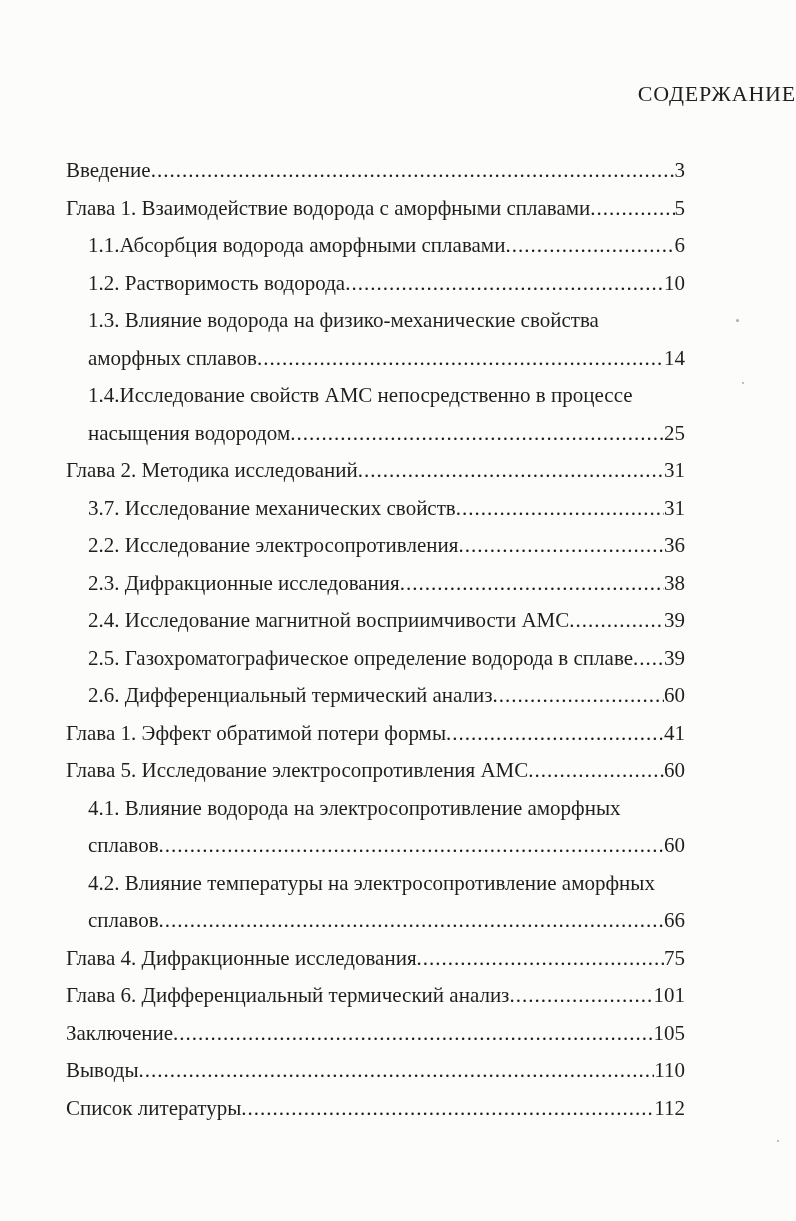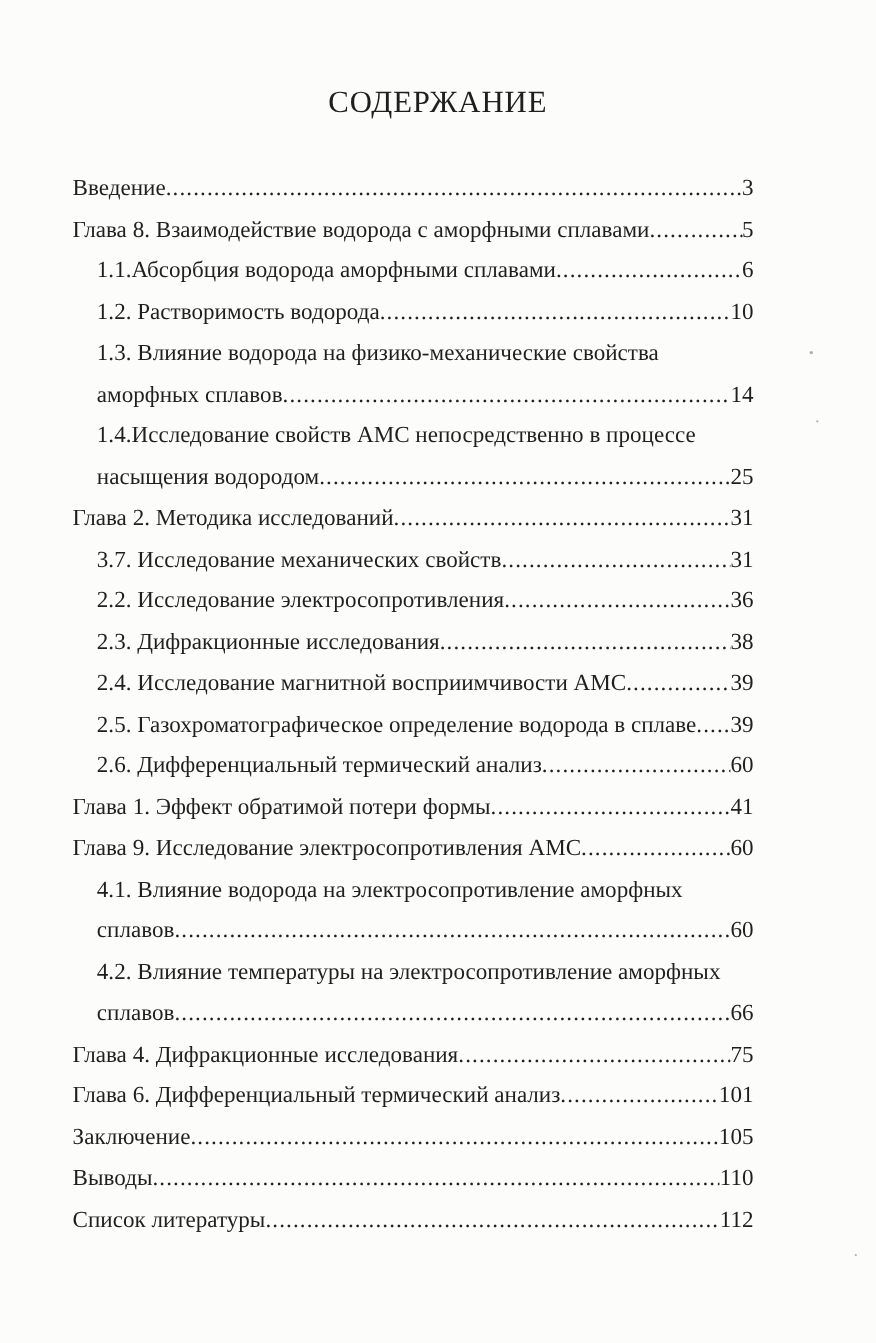--- a/index.html
+++ b/index.html
@@ -17,24 +17,24 @@
     overflow: hidden;
     position: relative;
   }
   .page {
     position: relative;
     width: 796px;
     height: 1221px;
   }
   .doc-title {
     margin: 82px 0 0 0;
-    font-size: 28px;
+    font-size: 22px;
     line-height: 24px;
     font-weight: normal;
-    text-align: center;
+    text-align: right;
     letter-spacing: 0.8px;
     color: var(--ink);
   }
   .toc {
     margin: 46px 111px 0 66px; 
     font-size: 21px;
   }
   .entry { width: 100%; }
   .entry .line {
     display: flex;
@@ -76,21 +76,21 @@
   <div class="toc" id="toc-list">
       <div class="entry level-chapter">
     <div class="line">
       <span class="label">Введение</span>
       <span class="dots">........................................................................................................................................................................................................</span>
       <span class="pageno">3</span>
     </div>
   </div>
       <div class="entry level-chapter">
     <div class="line">
-      <span class="label">Глава 8. Взаимодействие водорода с аморфными сплавами</span>
+      <span class="label">Глава 1. Взаимодействие водорода с аморфными сплавами</span>
       <span class="dots">........................................................................................................................................................................................................</span>
       <span class="pageno">5</span>
     </div>
   </div>
       <div class="entry level-sub">
     <div class="line">
       <span class="label">1.1.Абсорбция водорода аморфными сплавами</span>
       <span class="dots">........................................................................................................................................................................................................</span>
       <span class="pageno">6</span>
     </div>
@@ -175,21 +175,21 @@
   </div>
       <div class="entry level-chapter">
     <div class="line">
       <span class="label">Глава 1. Эффект обратимой потери формы</span>
       <span class="dots">........................................................................................................................................................................................................</span>
       <span class="pageno">41</span>
     </div>
   </div>
       <div class="entry level-chapter">
     <div class="line">
-      <span class="label">Глава 9. Исследование электросопротивления АМС</span>
+      <span class="label">Глава 5. Исследование электросопротивления АМС</span>
       <span class="dots">........................................................................................................................................................................................................</span>
       <span class="pageno">60</span>
     </div>
   </div>
       <div class="entry level-sub">
     <div class="line">
       <span class="label">4.1. Влияние водорода на электросопротивление аморфных</span>
 
     </div>
   <div class="line">

